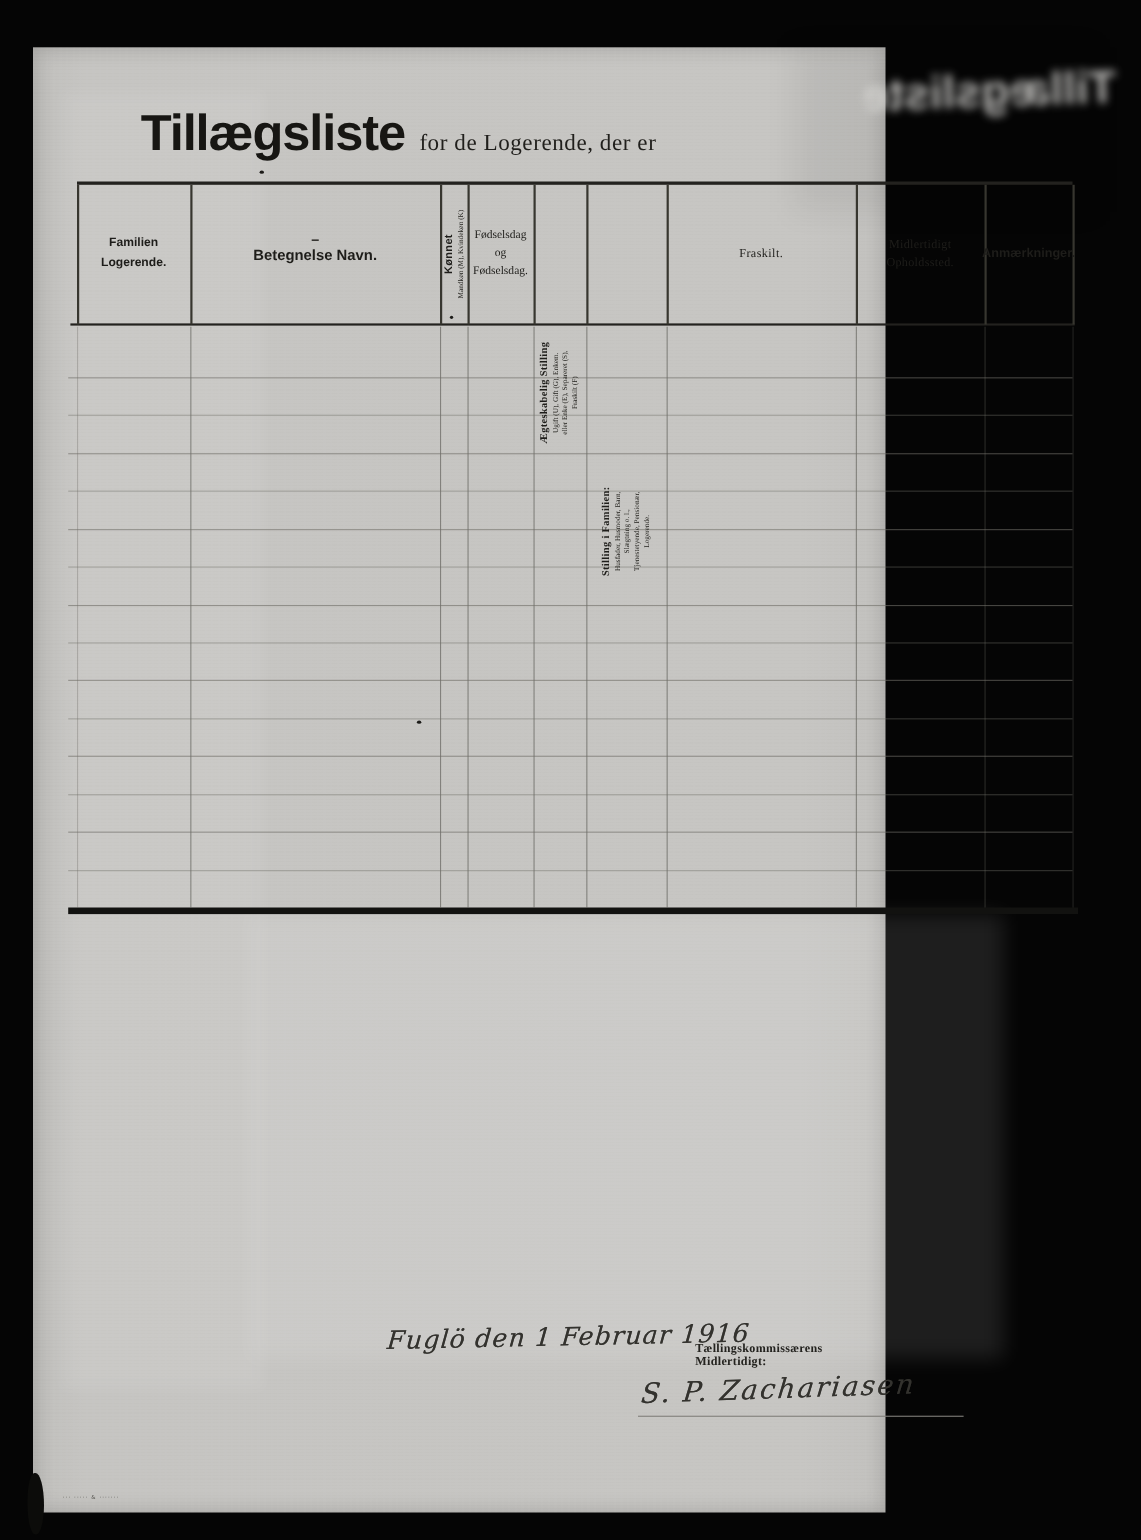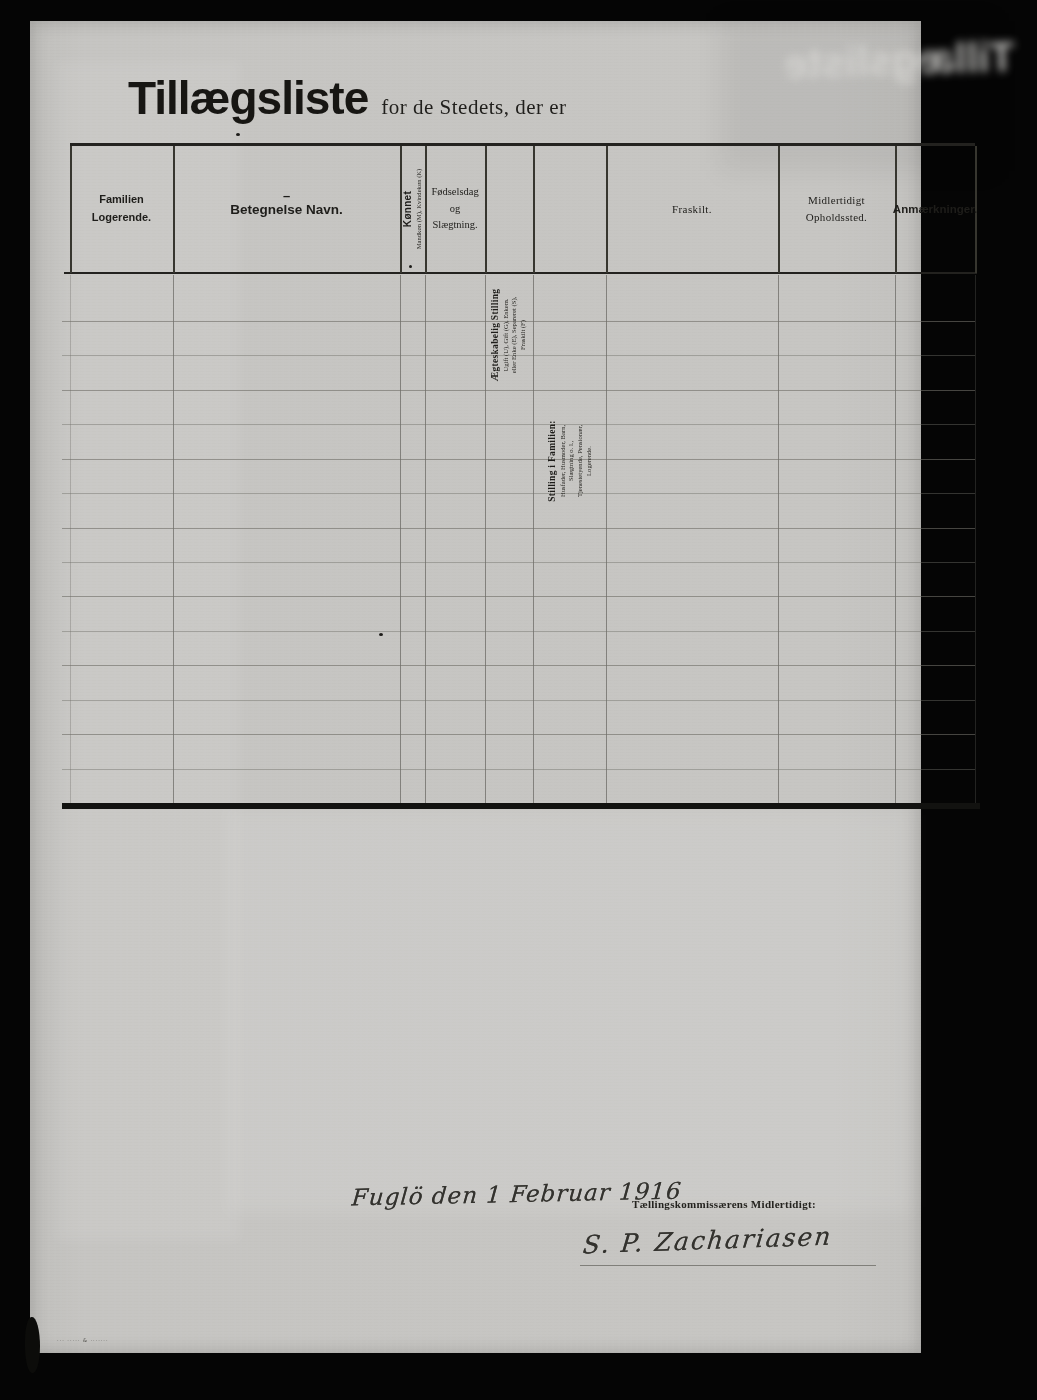--- a/index.html
+++ b/index.html
@@ -1,19 +1,19 @@
 <!DOCTYPE html>
 <html><head>
 <meta charset="utf-8">
 <style>
   html,body{margin:0;padding:0;background:#000;}
   .stage{position:relative;width:1037px;height:1400px;background:#050505;overflow:hidden;
          font-family:"Liberation Serif",serif;}
   
-  .paper{position:absolute;left:30px;top:21px;width:891px;height:1332px;
+  .paper{position:absolute;left:30px;top:43px;width:775px;height:1332px;
          background:linear-gradient(90deg,#c0bfbc,#c6c5c2 6%,#c7c6c3 90%,#c2c1be);
          box-shadow:inset 0 0 18px rgba(0,0,0,.18);}
   .paper::before{content:"";position:absolute;inset:0;pointer-events:none;opacity:.5;
      background:repeating-linear-gradient(0deg,rgba(0,0,0,.016) 0 1px,transparent 1px 3px),
                 repeating-linear-gradient(90deg,rgba(255,255,255,.03) 0 2px,transparent 2px 6px);}
   .patch{position:absolute;pointer-events:none;}
   .patch.band{left:26px;top:40px;width:184px;height:1180px;background:rgba(255,255,255,.07);filter:blur(6px);}
   .patch.big{left:198px;top:788px;width:684px;height:404px;background:rgba(255,255,255,.10);filter:blur(9px);}
   .patch.tr{left:690px;top:0;width:275px;height:150px;background:rgba(0,0,0,.05);filter:blur(12px);}
   .bleed{position:absolute;left:745px;top:16px;width:240px;height:66px;overflow:hidden;
@@ -76,21 +76,21 @@
     <div class="patch big"></div>
     <div class="patch tr"></div>
     <div class="bleed">Tillægsliste</div>
     <div class="speck" style="left:349px;top:612px;width:4px;height:3px;"></div>
     <div class="speck" style="left:379px;top:244px;width:3px;height:3px;"></div>
     <div class="speck" style="left:206px;top:112px;width:4px;height:3px;"></div>
     <div class="blob"></div>
 
     <div class="title-row">
       <span class="t-main">Tillægsliste</span>
-      <span class="t-sub">for de Stedets, der er</span>
+      <span class="t-sub">for de Logerende, der er</span>
     </div>
 
     <div class="tbl">
       <div class="b-top"></div>
       <div class="b-mid"></div>
       <div class="b-bot"></div>
       <div id="grid">
           <div class="vline hd" style="left: 0px; top: 3px; height: 127px;"></div>
           <div class="vline" style="left: 0px; top: 132px; height: 528px; opacity: 0.25;"></div>
           <div class="vline hd" style="left: 103px; top: 3px; height: 127px;"></div>
@@ -140,21 +140,21 @@
       <div class="hcell rotc" style="left:330px;width:25px;">
         <div class="rot">
           <div class="rt big">Kønnet</div>
           <div class="rs">Mandkøn (M), Kvindekøn (K)</div>
         </div>
       </div>
 
       <div class="hcell c4" style="left:355px;width:60px;">
         <span>Fødselsdag</span>
         <span>og</span>
-        <span>Slægtning.</span>
+        <span>Fødselsdag.</span>
       </div>
 
       <div class="hcell rotc" style="left:415px;width:48px;">
         <div class="rot">
           <div class="rt">Ægteskabelig Stilling</div>
           <div class="rs">Ugift (U), Gift (G), Enkem.</div>
           <div class="rs">eller Enke (E), Separeret (S),</div>
           <div class="rs">Fraskilt (F)</div>
         </div>
       </div>

